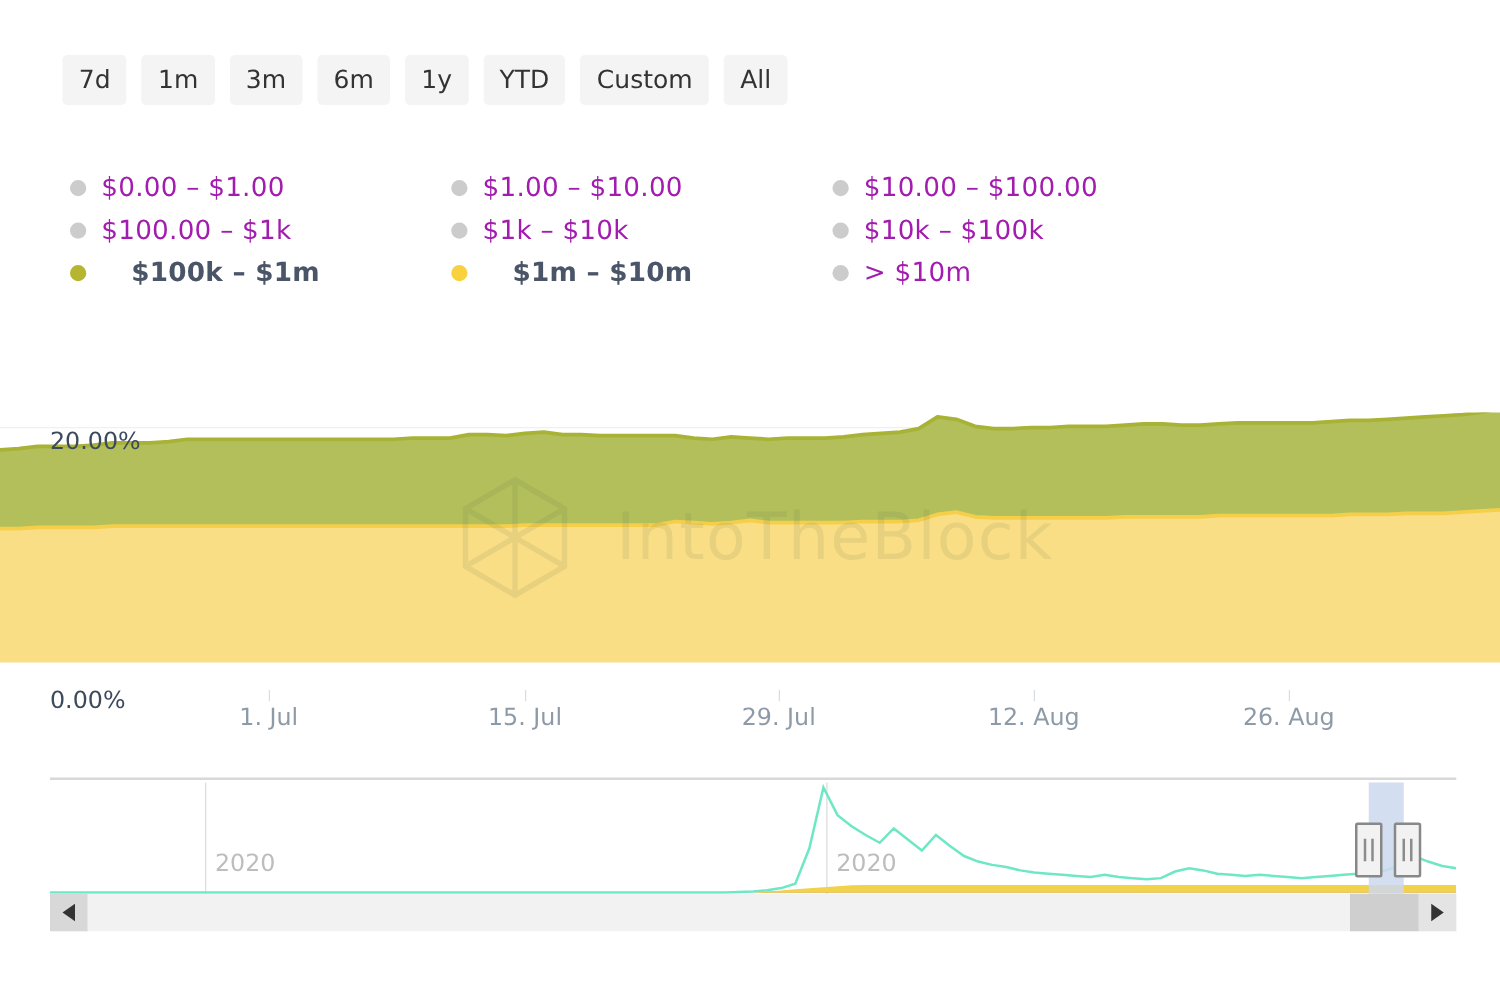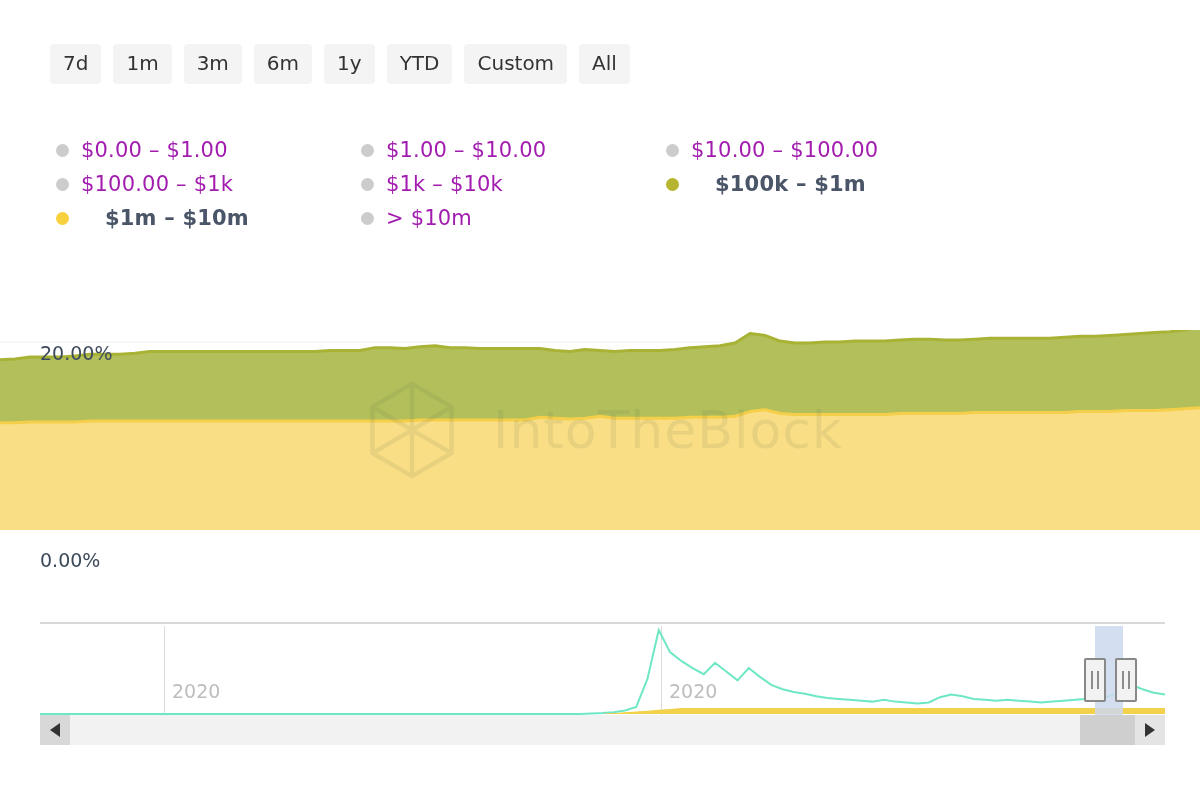--- a/index.html
+++ b/index.html
@@ -258,20 +258,24 @@
       <span class="legend-label">$10.00 – $100.00</span>
     </div>
     <div class="legend-item inactive">
       <span class="legend-dot" style="background: rgb(204, 204, 204);"></span>
       <span class="legend-label">$100.00 – $1k</span>
     </div>
     <div class="legend-item inactive">
       <span class="legend-dot" style="background: rgb(204, 204, 204);"></span>
       <span class="legend-label">$1k – $10k</span>
     </div>
+    <div class="legend-item inactive">
+      <span class="legend-dot" style="background: rgb(204, 204, 204);"></span>
+      <span class="legend-label">$10k – $100k</span>
+    </div>
     <div class="legend-item active">
       <span class="legend-dot" style="background: rgb(181, 181, 48);"></span>
       <span class="legend-label">$100k – $1m</span>
     </div>
     <div class="legend-item active">
       <span class="legend-dot" style="background: rgb(248, 209, 62);"></span>
       <span class="legend-label">$1m – $10m</span>
     </div>
     <div class="legend-item inactive">
       <span class="legend-dot" style="background: rgb(204, 204, 204);"></span>
@@ -294,20 +298,32 @@
         <path d="M50 8 L86 29 L86 71 L50 92 L14 71 L14 29 Z"></path>
         <path d="M50 8 L50 92 M14 29 L86 71 M86 29 L14 71"></path>
       </g>
     </svg>
     <span class="watermark-text">IntoTheBlock</span>
   </div>
 
   <div class="axis-label y-top">20.00%</div>
   <div class="axis-label y-bot">0.00%</div>
 
+  <div class="x-labels" id="x-axis-root">
+      <div class="x-tick-mark" style="left: 215px;"></div>
+      <div class="x-tick-label" style="left: 215px;">1. Jul</div>
+      <div class="x-tick-mark" style="left: 420px;"></div>
+      <div class="x-tick-label" style="left: 420px;">15. Jul</div>
+      <div class="x-tick-mark" style="left: 623px;"></div>
+      <div class="x-tick-label" style="left: 623px;">29. Jul</div>
+      <div class="x-tick-mark" style="left: 827px;"></div>
+      <div class="x-tick-label" style="left: 827px;">12. Aug</div>
+      <div class="x-tick-mark" style="left: 1031px;"></div>
+      <div class="x-tick-label" style="left: 1031px;">26. Aug</div>
+    </div>
 </div>
 
 <div class="navigator">
   <div class="nav-top-border"></div>
   <div class="nav-plot">
     <div class="nav-gridline" style="left:124px"></div>
     <div class="nav-gridline" style="left:621px"></div>
     <span class="nav-year" style="left:132px">2020</span>
     <span class="nav-year" style="left:629px">2020</span>
     <svg id="nav-svg" width="1125" height="96" viewBox="0 0 1125 96" style="position:absolute;left:0;top:0">

